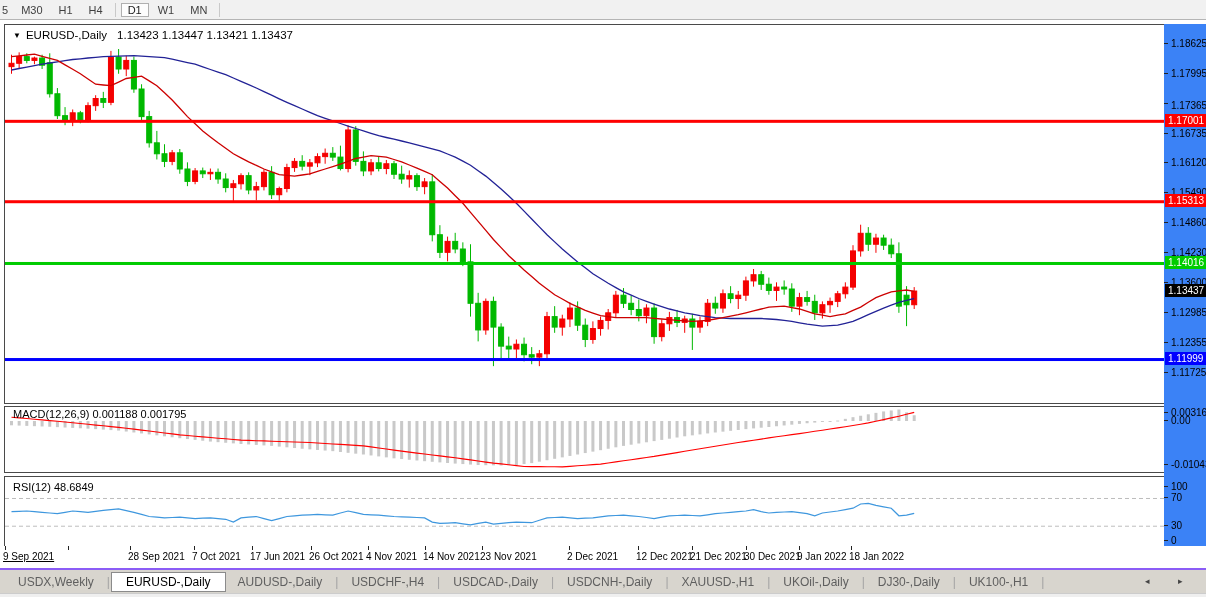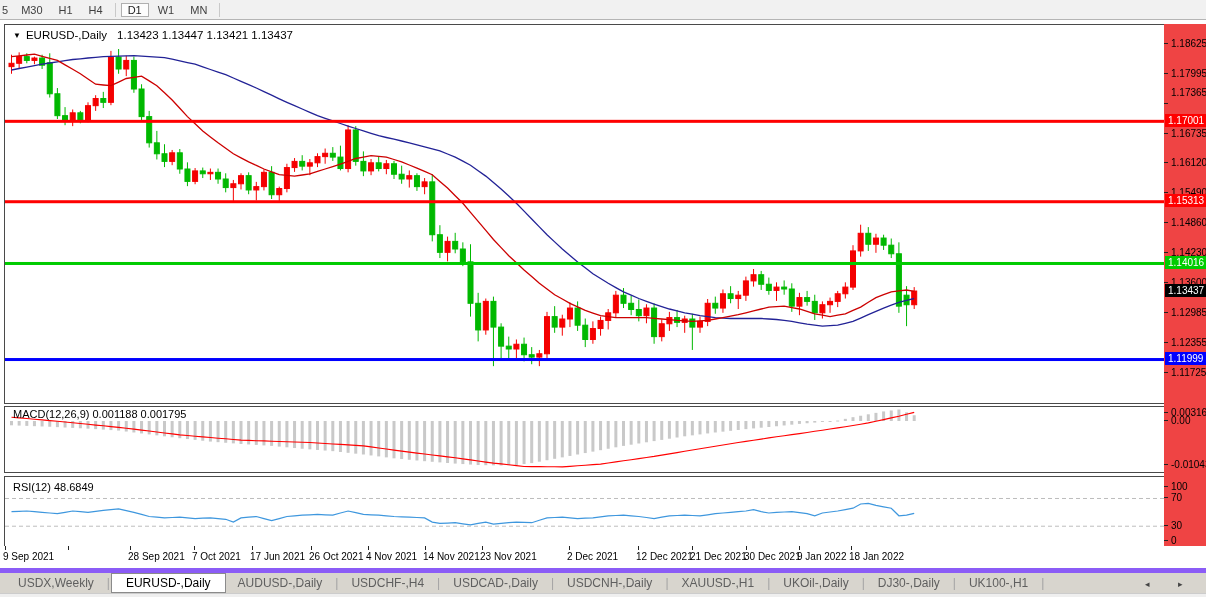--- a/index.html
+++ b/index.html
@@ -12,32 +12,32 @@
   .tf-btn.active{background:#fdfdfd;border:1px solid #b0b0b0;padding:0 6px;color:#222;}
   .tf-btn.partial{padding:1px 4px 1px 1px;}
   .tf-sep{width:1px;height:14px;background:#c9c9c9;margin:0 4px;}
   
   .pane-svg{position:absolute;background:#fff;border:1px solid #4a4a4a;}
   .chart-title{position:absolute;left:13px;top:29px;font-size:11.5px;color:#000;z-index:5;}
   .chart-title .dd{font-size:8px;margin-right:5px;position:relative;top:-1px;}
   .chart-title .t{margin-right:10px;}
   .ind-label{position:absolute;left:13px;font-size:11px;color:#000;z-index:5;}
   
-  .right-axis{position:absolute;left:1164px;top:24px;width:42px;height:542px;background:#ef4444;}
+  .right-axis{position:absolute;left:1164px;top:24px;width:42px;height:542px;background:#3b82f6;}
   .axlab{position:absolute;left:7px;font-size:10px;color:#000;line-height:11px;white-space:nowrap;}
   .axtick{position:absolute;left:0;width:4px;height:1px;background:#222;}
   .tag{position:absolute;left:1px;width:41px;height:13px;font-size:10px;line-height:13px;
        padding-left:3px;box-sizing:border-box;color:#fff;white-space:nowrap;}
   
   .date-axis{position:absolute;left:0;top:546px;width:1206px;height:20px;background:#fff;}
   .dlab{position:absolute;top:5px;font-size:10px;color:#000;white-space:nowrap;}
   .dtick{position:absolute;top:0;width:1px;height:4px;background:#222;}
   
   .tabbar{position:absolute;left:0;top:568px;width:1206px;height:25px;background:#d8d5ce;
-          border-top:5px solid #8b5cf6;display:flex;align-items:center;padding-left:6px;
+          border-top:2px solid #8b5cf6;display:flex;align-items:center;padding-left:6px;
           box-sizing:border-box;font-size:12px;color:#5f5f5f;}
   .tab{padding:3px 12px;white-space:nowrap;}
   .tab.active{background:#fff;border:1px solid #8b8b8b;color:#000;padding:2px 14px;}
   .tabsep{color:#a3a3a3;margin:0 1px;}
   .tab-scroll{position:absolute;top:6px;font-size:9px;color:#444;}
   .statusbar{position:absolute;left:0;top:593px;width:1206px;height:4px;background:#efefef;
              border-top:1px solid #cccccc;}
 </style>
 </head>
 <body>
@@ -435,21 +435,21 @@
       <polyline points="6.5,34.7 14.15,34.3 21.8,34.0 29.450000000000003,34.7 37.1,35.4 44.75,36.0 52.400000000000006,36.7 60.050000000000004,35.4 67.7,34.0 75.35000000000001,34.7 83,35.4 90.65,34.3 98.30000000000001,33.3 105.95,32.6 113.60000000000001,31.9 121.25,33.6 128.9,35.4 136.55,37.4 144.20000000000002,39.5 151.85,40.2 159.5,40.9 167.15,40.5 174.8,40.2 182.45000000000002,40.9 190.10000000000002,41.6 197.75,41.2 205.4,40.9 213.05,41.6 220.70000000000002,42.3 228.35000000000002,45.1 236,40.9 243.65,40.2 251.3,39.5 258.95000000000005,41.6 266.6,43.7 274.25,41.6 281.90000000000003,39.5 289.55,38.8 297.2,38.1 304.85,37.8 312.5,37.4 320.15000000000003,37.8 327.8,38.1 335.45,36.0 343.1,34.0 350.75,35.7 358.40000000000003,37.4 366.05,37.8 373.70000000000005,38.1 381.35,38.8 389,39.5 396.65000000000003,39.9 404.3,40.2 411.95000000000005,40.5 419.6,40.9 427.25,45.1 434.90000000000003,46.4 442.55,46.1 450.20000000000005,45.7 457.85,46.8 465.5,47.8 473.15000000000003,46.4 480.8,45.1 488.45000000000005,47.1 496.1,46.4 503.75,45.7 511.40000000000003,45.1 519.0500000000001,45.4 526.7,45.7 534.35,43.3 542,40.9 549.65,40.5 557.3000000000001,40.2 564.95,40.9 572.6,41.6 580.25,41.2 587.9,40.9 595.5500000000001,39.9 603.2,38.8 610.85,38.5 618.5,38.1 626.15,38.8 633.8000000000001,39.5 641.45,40.5 649.1,41.6 656.75,40.2 664.4,38.8 672.0500000000001,38.5 679.7,38.1 687.35,38.5 695,38.8 702.65,37.8 710.3000000000001,36.7 717.95,36.0 725.6,35.4 733.25,34.7 740.9000000000001,34.0 748.5500000000001,32.6 756.2,34.7 763.85,36.0 771.5,35.4 779.1500000000001,35.0 786.8000000000001,34.7 794.45,35.7 802.1,36.7 809.75,38.8 817.4000000000001,36.0 825.0500000000001,35.0 832.7,34.0 840.35,32.6 848,31.2 855.6500000000001,27.0 863.3000000000001,26.3 870.95,28.4 878.6,29.8 886.25,31.2 893.9000000000001,38.8 901.5500000000001,38.1 909.2,36.3 " fill="none" stroke="#3e97de" stroke-width="1.2"></polyline>
     </svg>
   <div class="ind-label" style="top:481px;">RSI(12) 48.6849</div>
 
   <div class="right-axis" id="right-axis">
       <div class="axtick" style="top: 19px;"></div>
       <div class="axlab" style="top: 14px;">1.18625</div>
       <div class="axtick" style="top: 49.0006px;"></div>
       <div class="axlab" style="top: 44.0006px;">1.17995</div>
       <div class="axtick" style="top: 79.0012px;"></div>
-      <div class="axlab" style="top: 63px;">1.17365</div>
+      <div class="axlab" style="top: 76px;">1.17365</div>
       <div class="axtick" style="top: 109.002px;"></div>
       <div class="axlab" style="top: 104.002px;">1.16735</div>
       <div class="axtick" style="top: 138.288px;"></div>
       <div class="axlab" style="top: 133.288px;">1.16120</div>
       <div class="axtick" style="top: 168.289px;"></div>
       <div class="axlab" style="top: 163.289px;">1.15490</div>
       <div class="axtick" style="top: 198.289px;"></div>
       <div class="axlab" style="top: 193.289px;">1.14860</div>
       <div class="axtick" style="top: 228.29px;"></div>
       <div class="axlab" style="top: 223.29px;">1.14230</div>
@@ -476,21 +476,21 @@
       <div class="axlab" style="top: 457px;">100</div>
       <div class="axtick" style="top: 473.49px;"></div>
       <div class="axlab" style="top: 468.49px;">70</div>
       <div class="axtick" style="top: 501.21px;"></div>
       <div class="axlab" style="top: 496.21px;">30</div>
       <div class="axtick" style="top: 516px;"></div>
       <div class="axlab" style="top: 511px;">0</div>
     </div>
   <div class="date-axis" id="date-axis">
       <div class="dtick" style="left: 5px;"></div>
-      <div class="dlab" style="left: 3px;">9 Sep 2021</div>
+      <div class="dlab" style="left: 3px; text-decoration: underline;">9 Sep 2021</div>
       <div class="dtick" style="left: 68px;"></div>
       <div class="dlab" style="left: 66px; margin-top: 36px;">19 Sep 2021</div>
       <div class="dtick" style="left: 130px;"></div>
       <div class="dlab" style="left: 128px;">28 Sep 2021</div>
       <div class="dtick" style="left: 194px;"></div>
       <div class="dlab" style="left: 192px;">7 Oct 2021</div>
       <div class="dtick" style="left: 252px;"></div>
       <div class="dlab" style="left: 250px;">17 Jun 2021</div>
       <div class="dtick" style="left: 311px;"></div>
       <div class="dlab" style="left: 309px;">26 Oct 2021</div>

